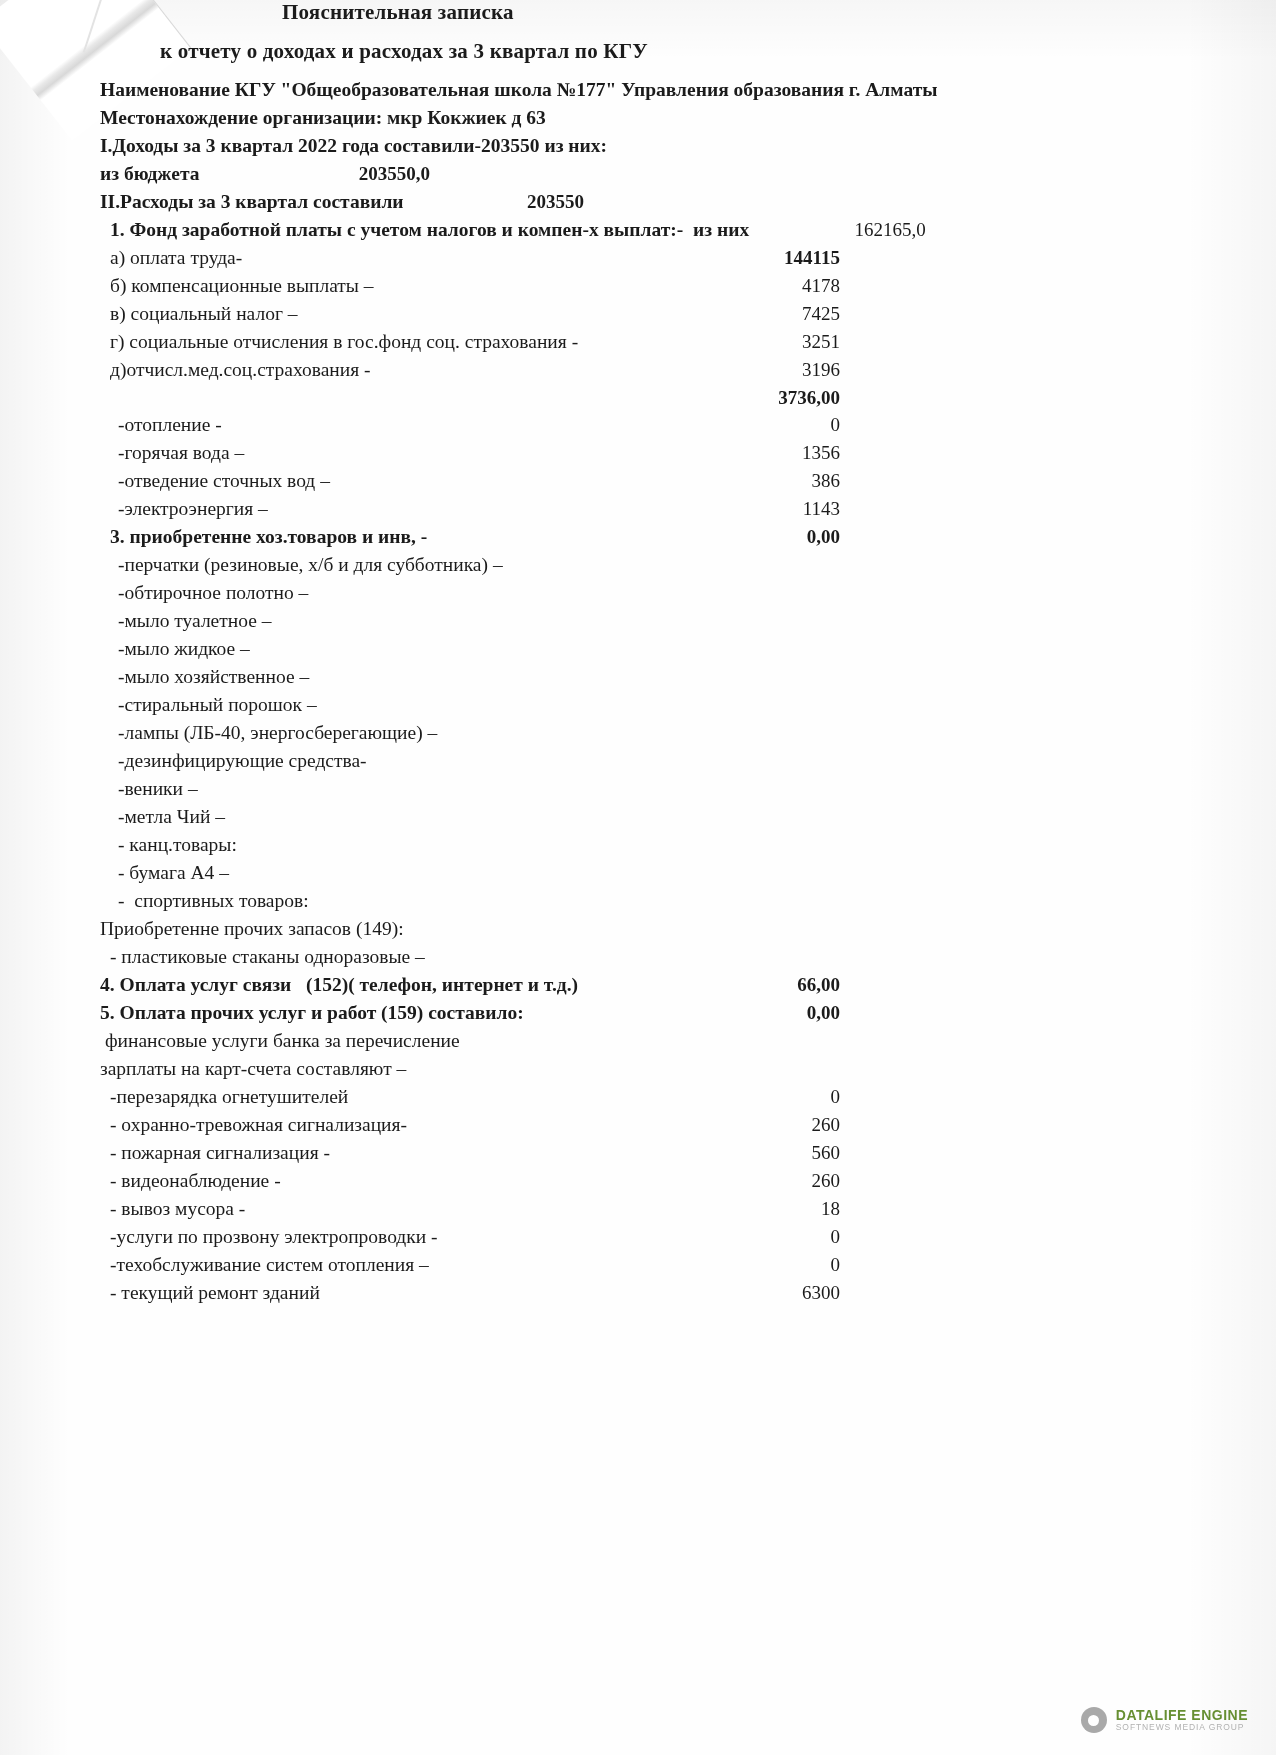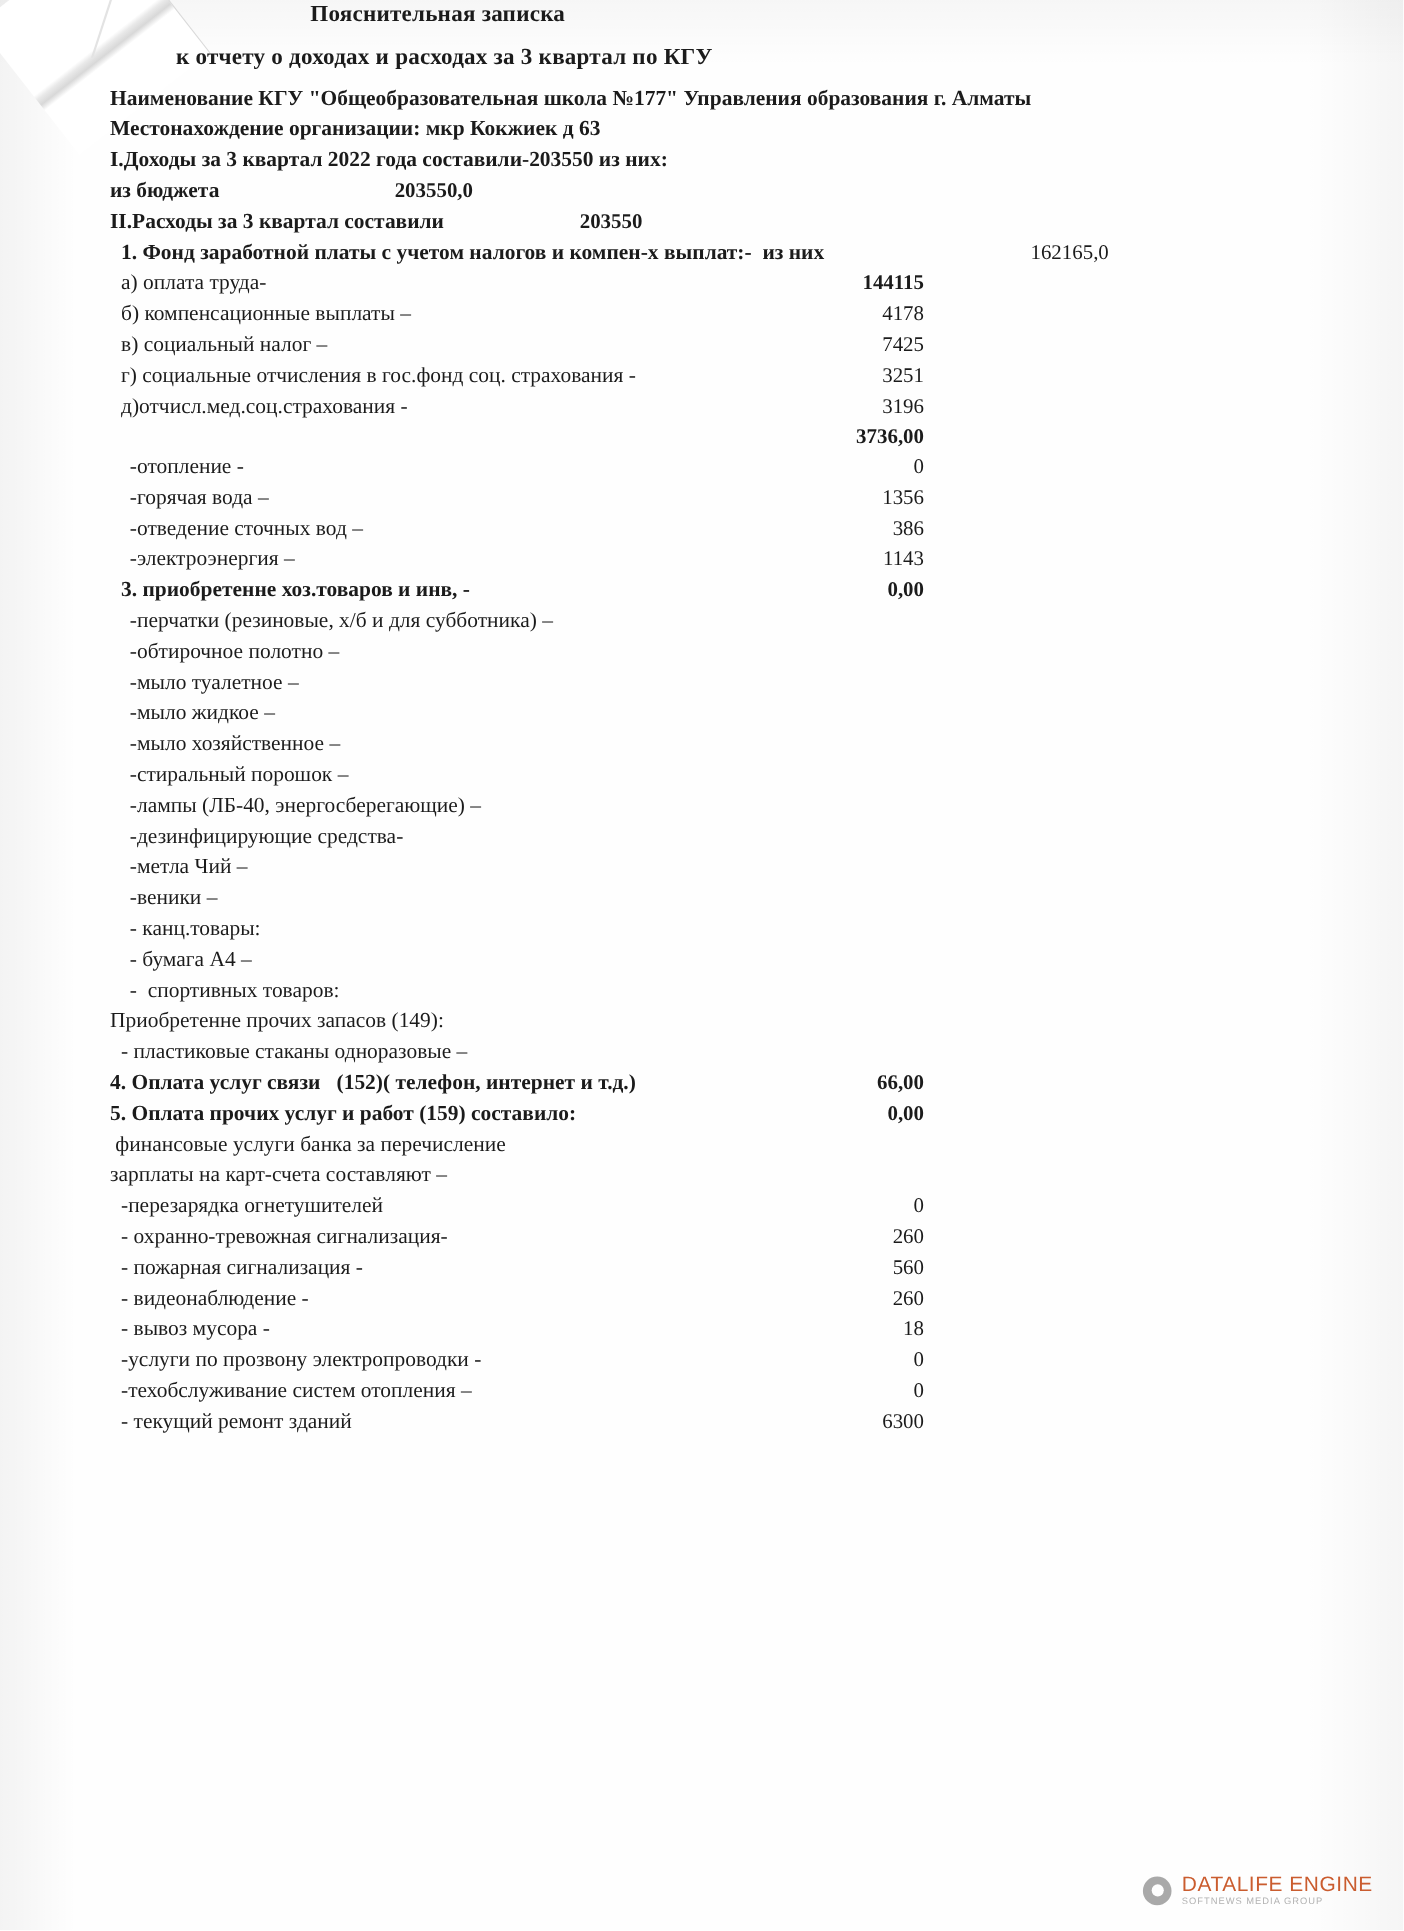--- a/index.html
+++ b/index.html
@@ -96,21 +96,21 @@
   .lbl.i2 { padding-left: 18px; }
 
   .amt {
     position: absolute;
     font-size: 19px;
     text-align: right;
     white-space: pre;
   }
   .amt.bold { font-weight: bold; }
   .amt.col-a { left: 560px; width: 180px; }   
-  .amt.col-b { left: 728px; width: 180px; }   
+  .amt.col-b { left: 700px; width: 180px; text-align: center; }   
 
   .footer-logo {
     position: absolute;
     right: 28px;
     bottom: 22px;
     display: flex;
     align-items: center;
     gap: 9px;
     opacity: 0.85;
   }
@@ -128,23 +128,23 @@
     width: 11px;
     height: 11px;
     border-radius: 50%;
     background: #ffffff;
   }
   .logo-text {
     font-family: "Liberation Sans", sans-serif;
     line-height: 1.05;
   }
   .logo-title {
-    font-size: 19px;
-    font-weight: normal;
-    color: #c2410c;
+    font-size: 14px;
+    font-weight: bold;
+    color: #4d7c0f;
     letter-spacing: 0.5px;
   }
   .logo-sub {
     font-size: 8.5px;
     color: #a5a5a5;
     letter-spacing: 0.9px;
   }
 </style>
 </head>
 <body>
@@ -244,24 +244,24 @@
           <div class="line">
             <span class="lbl i2">-стиральный порошок –</span>
           </div>
           <div class="line">
             <span class="lbl i2">-лампы (ЛБ-40, энергосберегающие) –</span>
           </div>
           <div class="line">
             <span class="lbl i2">-дезинфицирующие средства-</span>
           </div>
           <div class="line">
+            <span class="lbl i2">-веники –</span>
+          </div>
+          <div class="line">
             <span class="lbl i2">-метла Чий –</span>
-          </div>
-          <div class="line">
-            <span class="lbl i2">-веники –</span>
           </div>
           <div class="line">
             <span class="lbl i2">- канц.товары:</span>
           </div>
           <div class="line">
             <span class="lbl i2">- бумага А4 –</span>
           </div>
           <div class="line">
             <span class="lbl i2">-  спортивных товаров:</span>
           </div>

